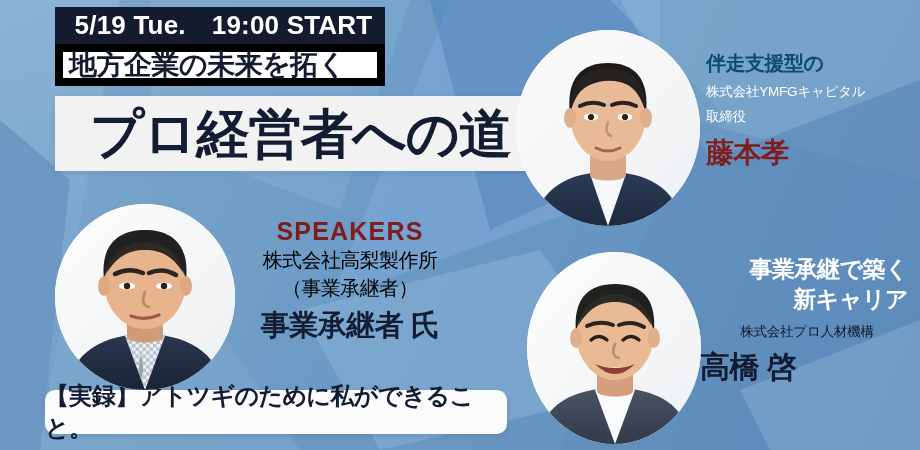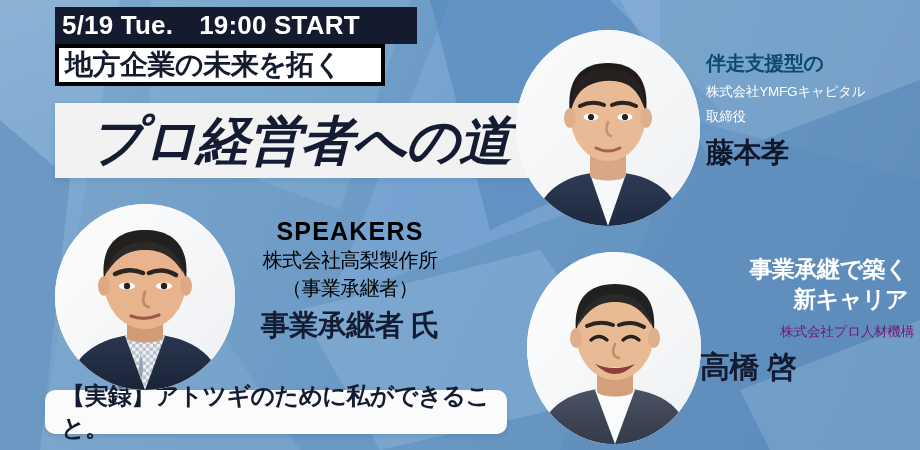--- a/index.html
+++ b/index.html
@@ -31,78 +31,77 @@
       clip-path:polygon(0 60px,240px 0,340px 140px,80px 200px);}
   .f9{left:0px;top:300px;width:300px;height:150px;background:#7fa9cf;opacity:.5;
       clip-path:polygon(0 40px,200px 0,300px 150px,0 150px);}
   .f10{left:740px;top:300px;width:180px;height:150px;background:#8fb6d8;opacity:.4;
       clip-path:polygon(0 90px,180px 20px,180px 150px,30px 150px);}
   .f11{left:150px;top:0px;width:260px;height:210px;background:#9dc2e0;opacity:.22;
       clip-path:polygon(0 0,260px 0,190px 210px,0 140px);}
 
   
   .datebar{
-    position:absolute;left:55px;top:7px;width:362px;height:37px;
-    background:#141b2e;display:flex;align-items:center;
+    position:absolute;left:55px;top:7px;width:330px;height:37px;
+    background:#141b2e;display:flex;align-items:center;justify-content:center;
   }
   .datebar .d1{color:#ffffff;font-weight:bold;font-size:26px;letter-spacing:.2px;margin-left:7px;}
   .datebar .d2{color:#ffffff;font-weight:bold;font-size:26px;letter-spacing:.2px;margin-left:26px;}
 
   .subbar{
     position:absolute;left:55px;top:44px;width:330px;height:42px;
-    background:#ffffff;border:4px solid #000000;box-sizing:border-box;
+    background:#ffffff;border:8px solid #000000;box-sizing:border-box;
     display:flex;align-items:center;
   }
   .subbar span{
     color:#141b2e;font-weight:bold;font-size:28px;margin-left:6px;letter-spacing:-.5px;
   }
 
   
   .titleblock{
-    position:absolute;left:55px;top:103px;width:491px;height:75px;
+    position:absolute;left:55px;top:96px;width:491px;height:75px;
     background:#f2f2f2;display:flex;align-items:center;justify-content:center;
     box-shadow:0 2px 6px rgba(20,30,60,.10);
-    font-style:italic;
   }
   .titleblock span{
     color:#131c32;font-weight:bold;font-size:53px;letter-spacing:-1px;line-height:1;
   }
 
   
   .ribbon{
     position:absolute;left:45px;top:390px;width:462px;height:44px;
     background:#fbfbfb;border-radius:10px;display:flex;align-items:center;
     box-shadow:0 2px 5px rgba(20,30,60,.12);
   }
   .ribbon span{
-    color:#131c32;font-weight:bold;font-size:24px;margin-left:16px;letter-spacing:-.6px;
+    color:#131c32;font-weight:bold;font-size:24px;letter-spacing:-.6px;
   }
 
   
   .portrait{position:absolute;border-radius:50%;overflow:hidden;background:#fbfbfb;}
   .pa{left:516px;top:30px;width:184px;height:196px;}
   .pb{left:55px;top:204px;width:180px;height:186px;}
   .pc{left:527px;top:252px;width:174px;height:192px;}
   .portrait svg{display:block;width:100%;height:100%;}
 
   
   .blockA{position:absolute;left:706px;top:50px;width:206px;}
   .blockA .hl{color:#0c4a6e;font-weight:bold;font-size:20px;line-height:1.30;letter-spacing:-.5px;}
   .blockA .org{color:#ffffff;font-size:13.5px;line-height:1.35;margin-top:7px;letter-spacing:-.2px;}
-  .blockA .nm{color:#0f172a;font-weight:bold;font-size:28px;margin-top:8px;letter-spacing:-.5px;}
+  .blockA .nm{color:#7f1d1d;font-weight:bold;font-size:28px;margin-top:8px;letter-spacing:-.5px;}
 
   .blockC{position:absolute;left:700px;top:254px;width:214px;}
   .blockC .hl{color:#ffffff;font-weight:bold;font-size:23px;line-height:1.32;letter-spacing:-.5px;}
   .blockC .hl.r{text-align:right;padding-right:6px;}
-  .blockC .org{color:#701a75;font-size:13.5px;line-height:1.35;margin-top:8px;text-align:right;letter-spacing:-.2px;}
+  .blockC .org{color:#0f172a;font-size:13.5px;line-height:1.35;margin-top:8px;text-align:center;letter-spacing:-.2px;}
   .blockC .nm{color:#131c32;font-weight:bold;font-size:30px;margin-top:6px;text-align:left;letter-spacing:-.5px;}
 
   .blockB{position:absolute;left:215px;top:216px;width:270px;text-align:center;}
   .blockB .kicker{color:#3f76a8;font-weight:bold;font-size:17px;letter-spacing:1px;}
-  .blockB .speakers{color:#000000;font-weight:bold;font-size:25px;letter-spacing:1.2px;margin-top:1px;}
+  .blockB .speakers{color:#7f1d1d;font-weight:bold;font-size:25px;letter-spacing:1.2px;margin-top:1px;}
   .blockB .org{color:#000000;font-size:20px;line-height:1.28;margin-top:2px;letter-spacing:-.6px;}
   .blockB .nm{color:#131c32;font-weight:bold;font-size:29px;margin-top:5px;letter-spacing:-.5px;}
 </style>
 </head>
 <body>
 
 <div id="stage">
 
   <div class="bg">
     <div class="facet f1"></div>

